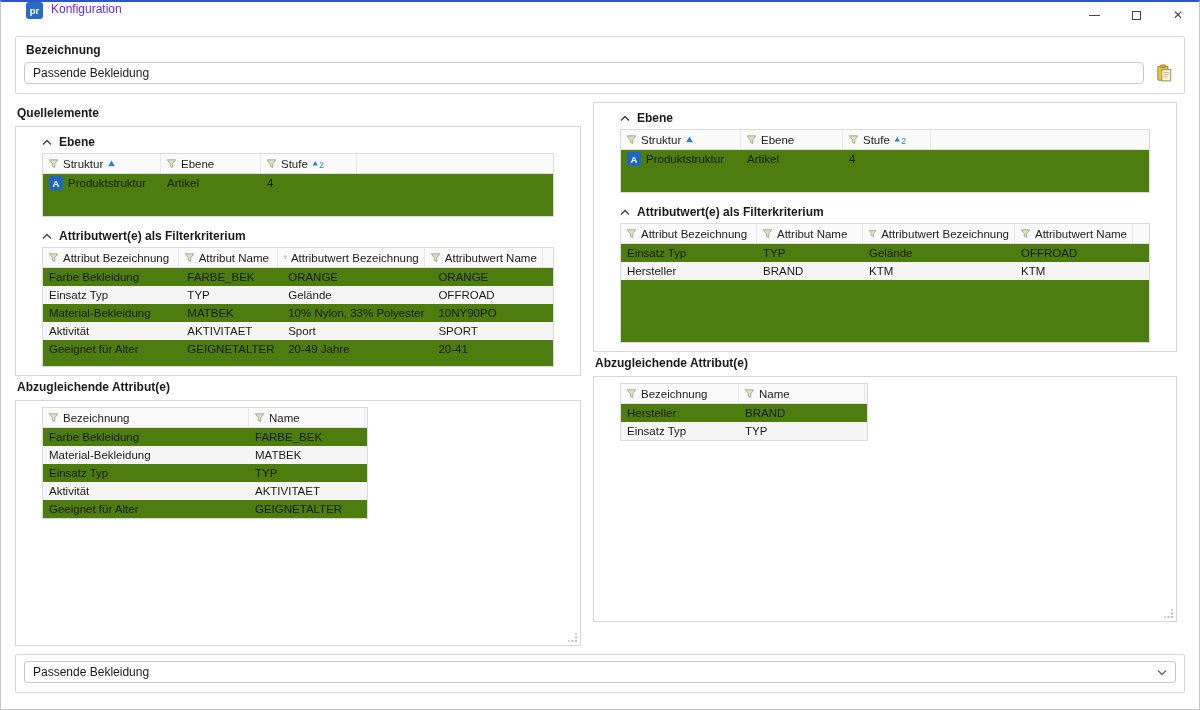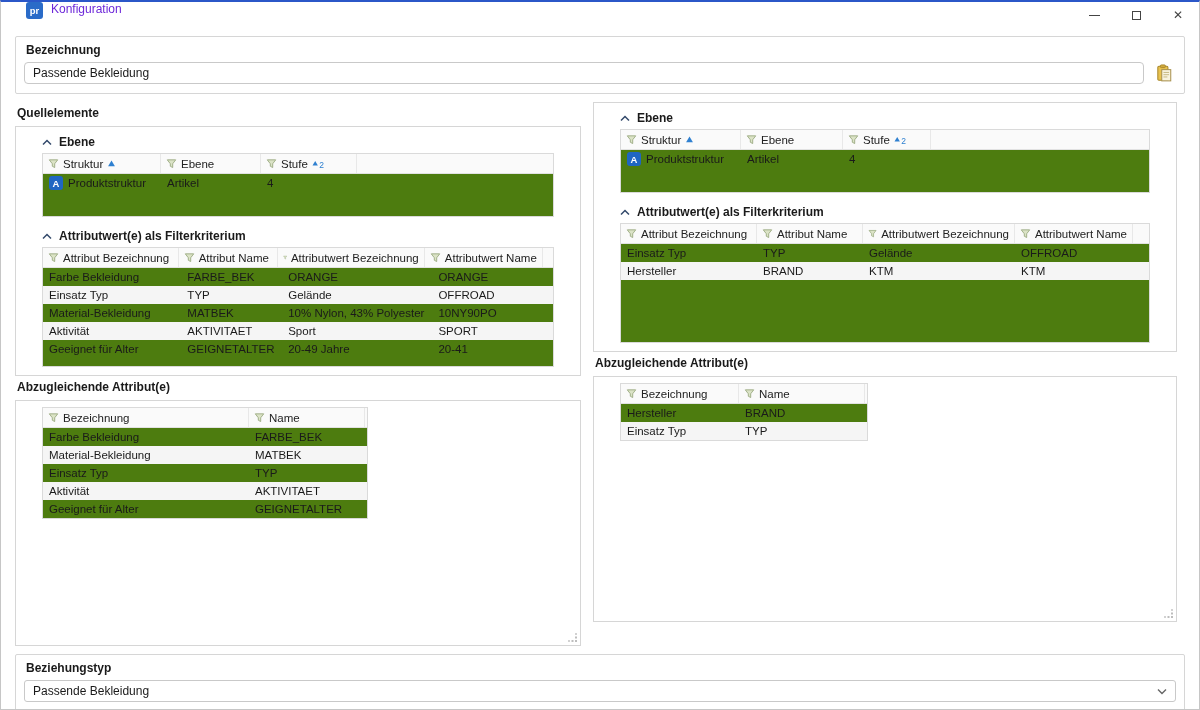--- a/index.html
+++ b/index.html
@@ -244,21 +244,21 @@
           </div>
           <div class="tr alt">
             <div class="td c1">Einsatz Typ</div>
             <div class="td c2">TYP</div>
             <div class="td c3">Gelände</div>
             <div class="td c4">OFFROAD</div>
           </div>
           <div class="tr">
             <div class="td c1">Material-Bekleidung</div>
             <div class="td c2">MATBEK</div>
-            <div class="td c3">10% Nylon, 43% Polyester</div>
+            <div class="td c3">10% Nylon, 33% Polyester</div>
             <div class="td c4">10NY90PO</div>
           </div>
           <div class="tr alt">
             <div class="td c1">Aktivität</div>
             <div class="td c2">AKTIVITAET</div>
             <div class="td c3">Sport</div>
             <div class="td c4">SPORT</div>
           </div>
           <div class="tr">
             <div class="td c1">Geeignet für Alter</div>
@@ -443,21 +443,20 @@
         </div>
         <svg class="grip" width="10" height="10">
             <use href="#i-grip"></use>
           </svg>
       </div>
     </div>
 
   </div>
 
   <div class="groupbox bottom-group">
-    <div class="glabel">Beziehungstyp</div>
     <div class="combo">
       <span class="val">Passende Bekleidung</span>
       <svg width="10" height="7">
           <use href="#i-chevdown"></use>
         </svg>
     </div>
   </div>
 
 </div>
 

